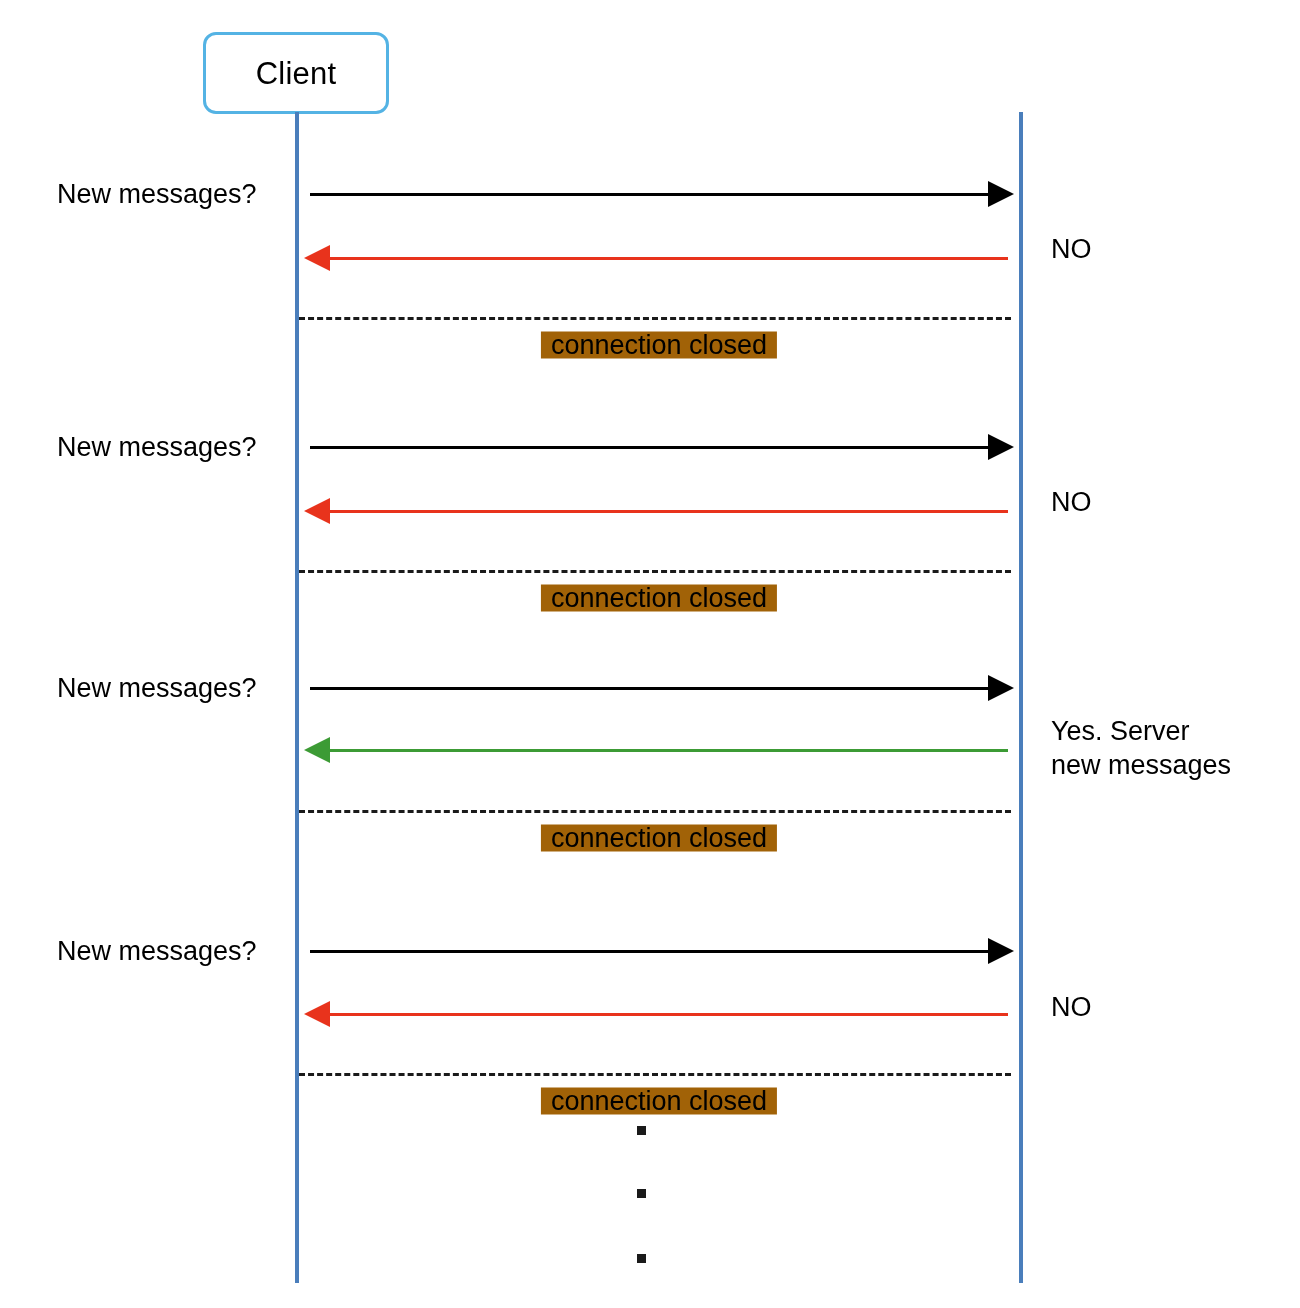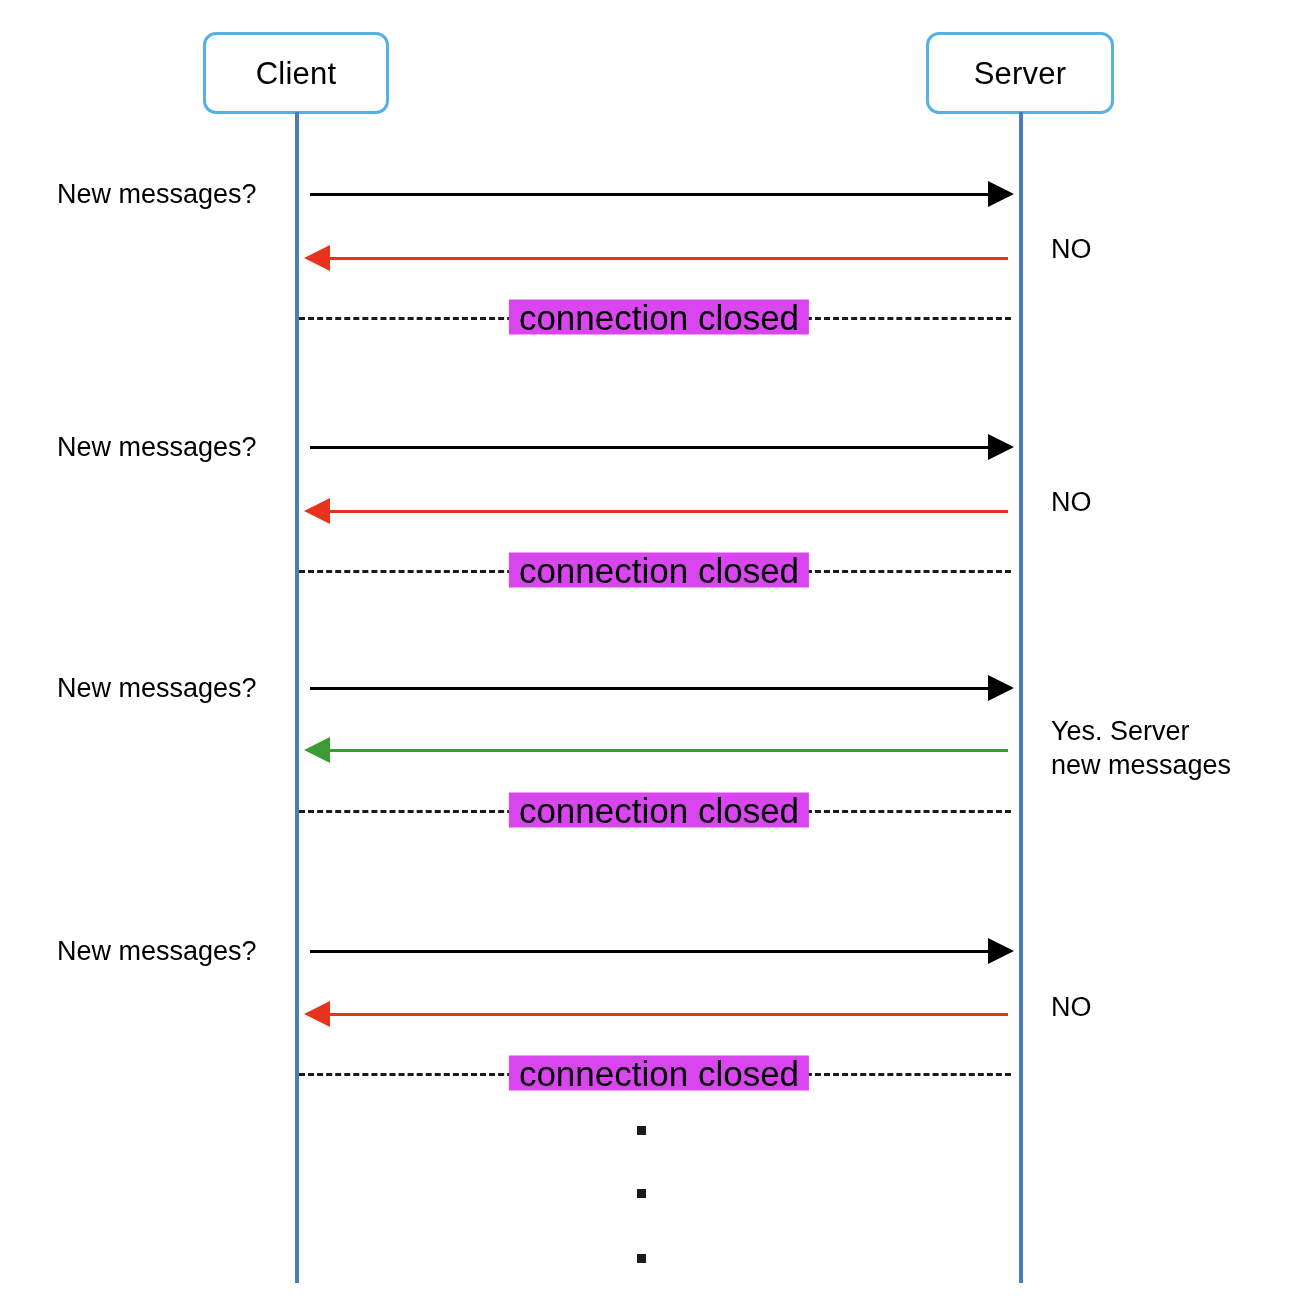--- a/index.html
+++ b/index.html
@@ -77,27 +77,28 @@
   .arrowhead.left.green  { border-right-color: #3c9b35; }
 
   
   .dash-line {
     position: absolute;
     height: 0;
     border-top: 3px dashed #1a1a1a;
   }
   .dash-label {
     position: absolute;
-    background: #d946ef;
-    font-size: 35px;
+    background: #a16207;
+    font-size: 27px;
     color: #000000;
     padding: 0 10px;
     white-space: nowrap;
     line-height: 1;
     transform: translate(-50%, -50%);
+    margin-top: 28px;
   }
 
   
   .label-left {
     position: absolute;
     font-size: 27px;
     color: #000000;
     white-space: nowrap;
     text-align: center;
     line-height: 1;
@@ -123,23 +124,20 @@
 </style>
 </head>
 <body>
 
 <div id="canvas">
 
   <div class="participant" style="left:203px; top:32px; width:186px; height:82px;">
     <span class="participant-label">Client</span>
   </div>
 
-  <div class="participant" style="left:926px; top:32px; width:188px; height:82px;">
-    <span class="participant-label">Server</span>
-  </div>
 
   <div class="lifeline" style="left:295px; top:112px; height:1171px;"></div>
   <div class="lifeline" style="left:1019px; top:112px; height:1171px;"></div>
 
   <div class="label-left" style="left:57px; top:194px;">New messages?</div>
   <div class="msg-line black" style="left:310px; top:193px; width:678px;"></div>
   <div class="arrowhead right black" style="left:988px; top:181px;"></div>
 
   <div class="msg-line red" style="left:330px; top:257px; width:678px;"></div>
   <div class="arrowhead left red" style="left:304px; top:245px;"></div>

